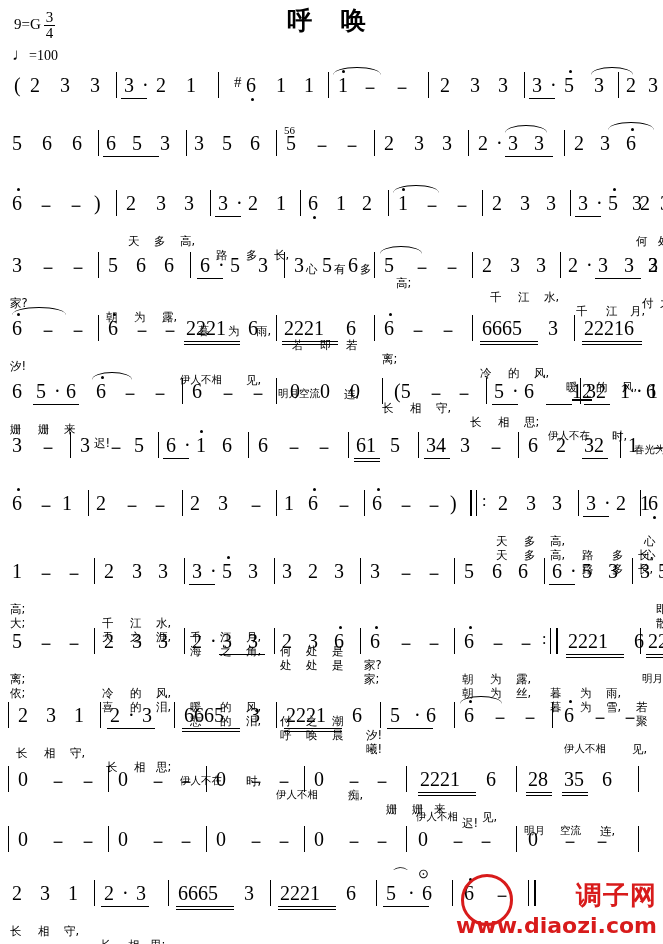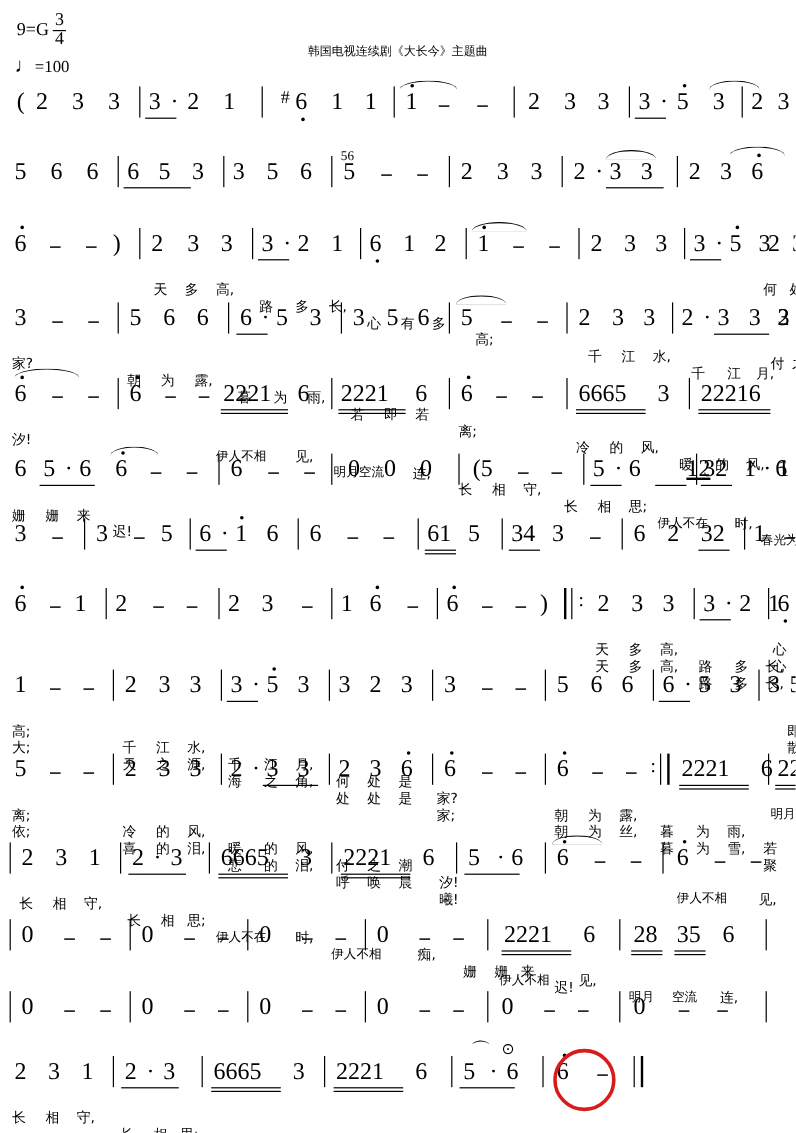--- a/index.html
+++ b/index.html
@@ -46,21 +46,21 @@
 
 <div class="sheet">
 
   <div class="key-sig">
     <span>9=G</span><span class="frac"><span class="num">3</span><span class="den">4</span></span>
   </div>
   <div class="tempo">
     <span class="note">♩</span><span>=100</span>
   </div>
 
-  <div class="sub1">韩国电视连续剧《大长今》主题曲</div>
+  <div class="title">呼 唤</div>
 
   <div class="row" style="top:72px">
     <div class="notes">
       <span class="c" style="left:6px;top:2px;">(</span>
       <span class="c" style="left:22px;top:2px;">2</span>
       <span class="c" style="left:52px;top:2px;">3</span>
       <span class="c" style="left:82px;top:2px;">3</span>
       <span class="bar" style="left:108px;top:0px;height:26px;"></span>
       <span class="c" style="left:116px;top:2px;">3</span>
       <span class="c" style="left:134px;top:2px;">·</span>
@@ -756,14 +756,18 @@
       
       
       
     </div>
   </div>
 
   <div class="c" style="left:392px;top:864px;font-size:17px;">⌒</div>
   <div class="c" style="left:418px;top:866px;font-size:13px;">⊙</div>
 
   <div class="logo"></div>
+  <div class="wm">
+    <div class="w1">调子网</div>
+    <div class="w2">www.diaozi.com</div>
+  </div>
 
 </div>
 
 </body></html>

